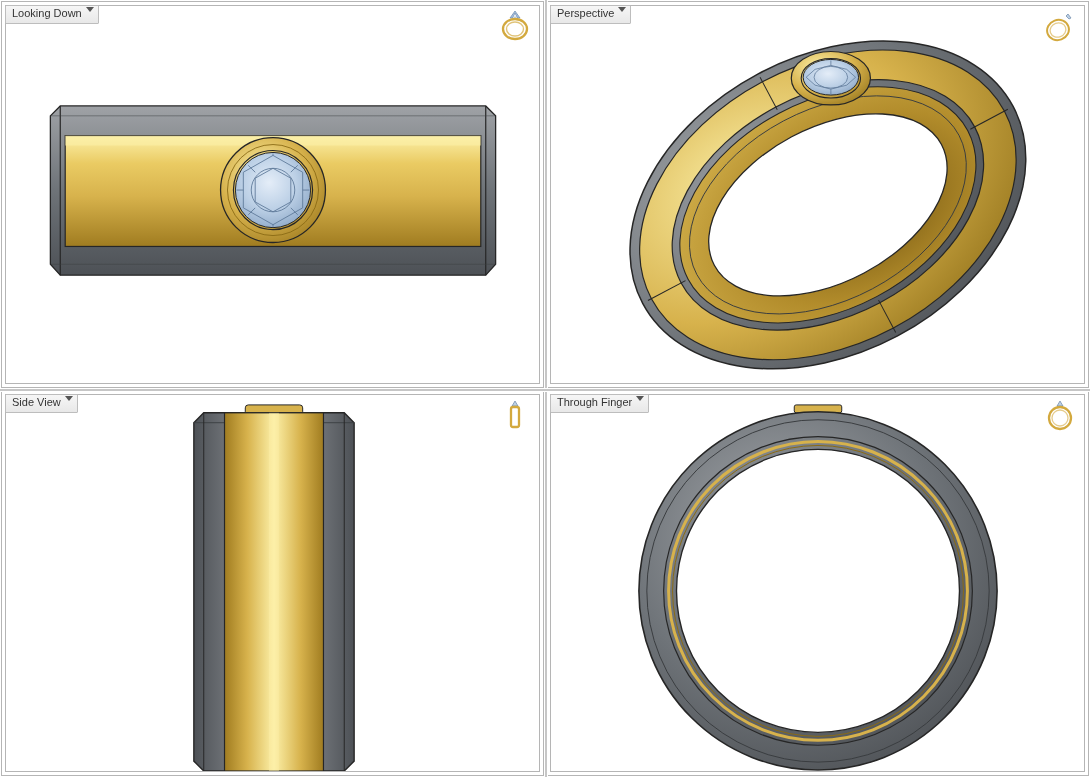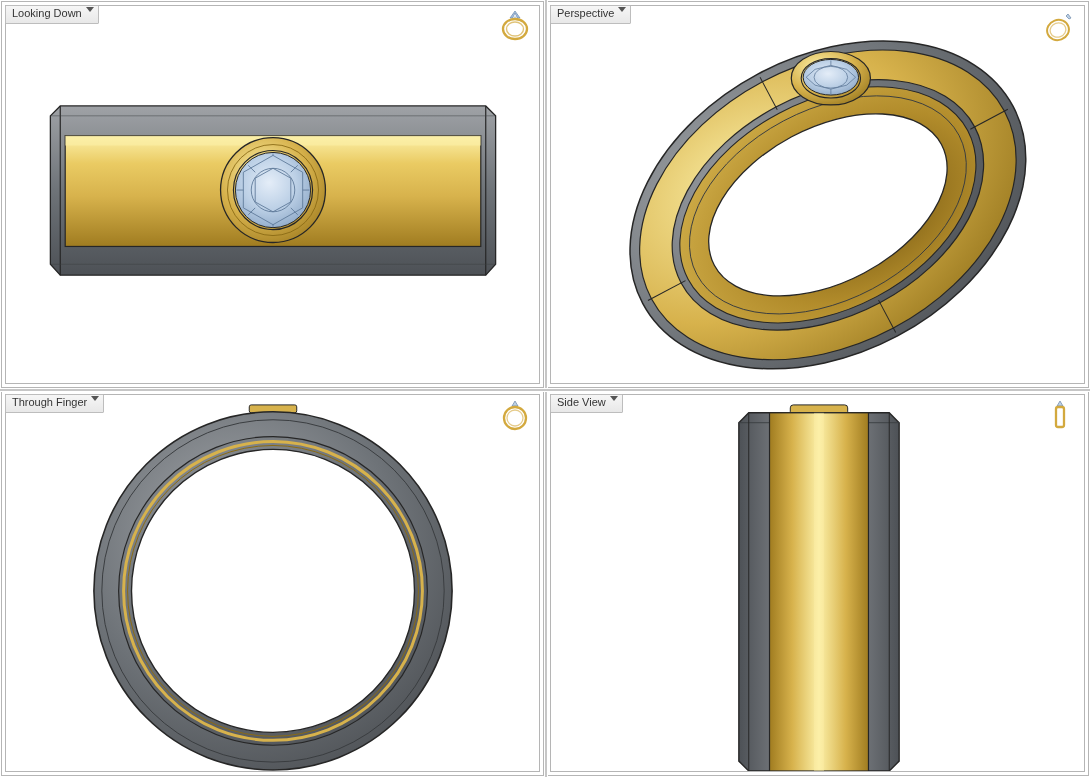--- a/index.html
+++ b/index.html
@@ -266,69 +266,20 @@
         </g>
       </svg>
     </div>
   </div>
 
   <div class="viewport">
     <div class="frame-outer">
       <div class="frame-inner"></div>
     </div>
     <div class="vp-label">
-      <span class="txt">Through Finger</span>
-      <span class="arrow"></span>
-    </div>
-    <div class="corner-icon">
-      <svg viewBox="0 0 32 32" width="32" height="32">
-        <polygon points="16,2 19,7 13,7" fill="#bcd0e6" stroke="#6b87a8" stroke-width="0.7"></polygon>
-        <circle cx="16" cy="19" r="11" fill="none" stroke="#d3a93e" stroke-width="2.3"></circle>
-        <circle cx="16" cy="19" r="8" fill="none" stroke="#d3a93e" stroke-width="1.3" opacity="0.6"></circle>
-      </svg>
-    </div>
-
-    <div class="scene">
-      <svg viewBox="0 0 540 380" width="536" height="376">
-        <defs>
-          <radialGradient id="steelR" cx="0.4" cy="0.35" r="0.8">
-            <stop offset="0" stop-color="#a8abaf"></stop>
-              <stop offset="0.55" stop-color="#6e7378"></stop>
-              <stop offset="1" stop-color="#45484c"></stop>
-          </radialGradient>
-          <radialGradient id="goldR" cx="0.6" cy="0.6" r="0.85">
-            <stop offset="0" stop-color="#6d500d"></stop>
-              <stop offset="0.5" stop-color="#b28c2b"></stop>
-              <stop offset="1" stop-color="#e7c760"></stop>
-          </radialGradient>
-        </defs>
-        <g transform="translate(270 198)">
-
-          <rect x="-24" y="-188" width="48" height="8" rx="2" fill="#d7b24c" stroke="#262626" stroke-width="1"></rect>
-
-          <circle cx="0" cy="0" r="181" fill="url(#steelR)" stroke="#262626" stroke-width="1.6"></circle>
-
-          <circle cx="0" cy="0" r="173" fill="none" stroke="#3a3d40" stroke-width="1"></circle>
-
-          <circle cx="0" cy="0" r="156" fill="url(#steelR)" stroke="#262626" stroke-width="1.2"></circle>
-
-          <circle cx="0" cy="0" r="151" fill="none" stroke="#d7b24c" stroke-width="3"></circle>
-          <circle cx="0" cy="0" r="147" fill="none" stroke="#8a6a14" stroke-width="1"></circle>
-
-          <circle cx="0" cy="0" r="143" fill="#ffffff" stroke="#262626" stroke-width="1.4"></circle>
-        </g>
-      </svg>
-    </div>
-  </div>
-
-  <div class="viewport">
-    <div class="frame-outer">
-      <div class="frame-inner"></div>
-    </div>
-    <div class="vp-label">
       <span class="txt">Side View</span>
       <span class="arrow"></span>
     </div>
     <div class="corner-icon">
       <svg viewBox="0 0 32 32" width="32" height="32">
         <polygon points="16,2 19,7 13,7" fill="#bcd0e6" stroke="#6b87a8" stroke-width="0.7"></polygon>
         <rect x="12" y="8" width="8" height="20" rx="2" fill="none" stroke="#d3a93e" stroke-width="2.3"></rect>
       </svg>
     </div>
 
@@ -355,16 +306,65 @@
         <line x1="190" y1="28" x2="352" y2="28" stroke="#3a3d40" stroke-width="0.9"></line>
         <line x1="200" y1="18" x2="200" y2="380" stroke="#262626" stroke-width="1"></line>
         <line x1="342" y1="18" x2="342" y2="380" stroke="#262626" stroke-width="1"></line>
 
         <rect x="221" y="18" width="100" height="362" fill="url(#goldV)" stroke="#262626" stroke-width="1.2"></rect>
         <rect x="266" y="18" width="10" height="362" fill="#fcf0a8" opacity="0.45"></rect>
       </svg>
     </div>
   </div>
 
+  <div class="viewport">
+    <div class="frame-outer">
+      <div class="frame-inner"></div>
+    </div>
+    <div class="vp-label">
+      <span class="txt">Through Finger</span>
+      <span class="arrow"></span>
+    </div>
+    <div class="corner-icon">
+      <svg viewBox="0 0 32 32" width="32" height="32">
+        <polygon points="16,2 19,7 13,7" fill="#bcd0e6" stroke="#6b87a8" stroke-width="0.7"></polygon>
+        <circle cx="16" cy="19" r="11" fill="none" stroke="#d3a93e" stroke-width="2.3"></circle>
+        <circle cx="16" cy="19" r="8" fill="none" stroke="#d3a93e" stroke-width="1.3" opacity="0.6"></circle>
+      </svg>
+    </div>
+
+    <div class="scene">
+      <svg viewBox="0 0 540 380" width="536" height="376">
+        <defs>
+          <radialGradient id="steelR" cx="0.4" cy="0.35" r="0.8">
+            <stop offset="0" stop-color="#a8abaf"></stop>
+              <stop offset="0.55" stop-color="#6e7378"></stop>
+              <stop offset="1" stop-color="#45484c"></stop>
+          </radialGradient>
+          <radialGradient id="goldR" cx="0.6" cy="0.6" r="0.85">
+            <stop offset="0" stop-color="#6d500d"></stop>
+              <stop offset="0.5" stop-color="#b28c2b"></stop>
+              <stop offset="1" stop-color="#e7c760"></stop>
+          </radialGradient>
+        </defs>
+        <g transform="translate(270 198)">
+
+          <rect x="-24" y="-188" width="48" height="8" rx="2" fill="#d7b24c" stroke="#262626" stroke-width="1"></rect>
+
+          <circle cx="0" cy="0" r="181" fill="url(#steelR)" stroke="#262626" stroke-width="1.6"></circle>
+
+          <circle cx="0" cy="0" r="173" fill="none" stroke="#3a3d40" stroke-width="1"></circle>
+
+          <circle cx="0" cy="0" r="156" fill="url(#steelR)" stroke="#262626" stroke-width="1.2"></circle>
+
+          <circle cx="0" cy="0" r="151" fill="none" stroke="#d7b24c" stroke-width="3"></circle>
+          <circle cx="0" cy="0" r="147" fill="none" stroke="#8a6a14" stroke-width="1"></circle>
+
+          <circle cx="0" cy="0" r="143" fill="#ffffff" stroke="#262626" stroke-width="1.4"></circle>
+        </g>
+      </svg>
+    </div>
+  </div>
+
 </div>
 
 <div class="divider-v"></div>
 <div class="divider-h"></div>
 
 </body></html>

